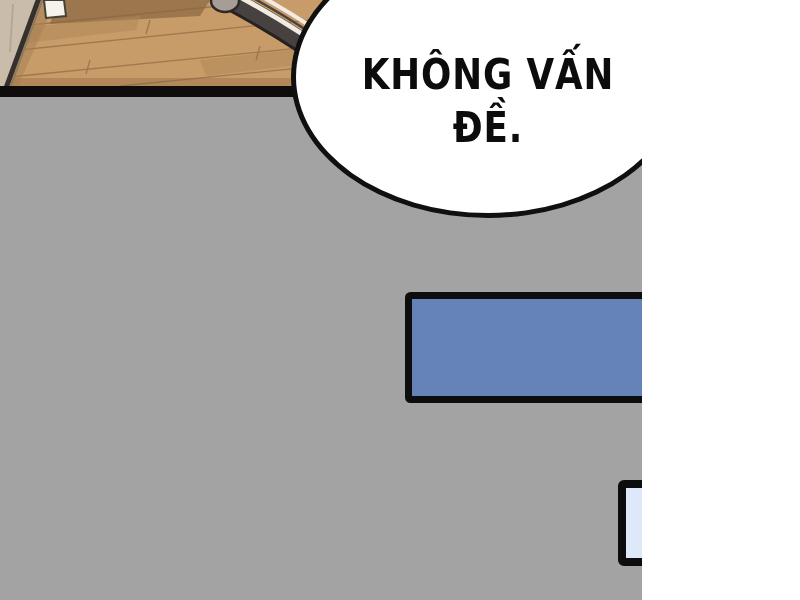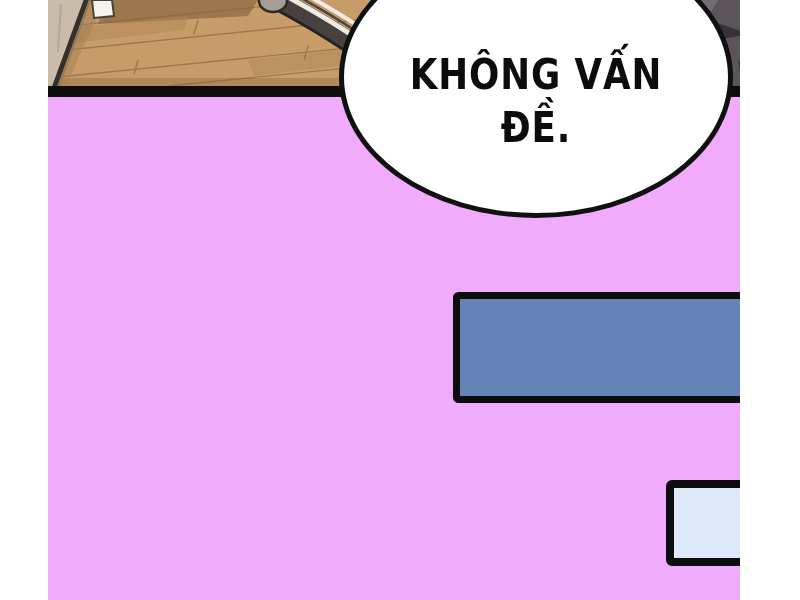--- a/index.html
+++ b/index.html
@@ -1,23 +1,22 @@
 <!DOCTYPE html>
 <html><head>
 <meta charset="utf-8">
 <style>
   html, body { margin: 0; padding: 0; background: #ffffff; }
   .stage {
     position: relative;
-    width: 692px;
+    width: 642px;
     height: 600px;
     overflow: hidden;
-    background: #f0abfc;
+    background: #a3a3a3;
     font-family: "DejaVu Sans", "Liberation Sans", sans-serif;
-    margin-left: 48px;
   }
   .panel {
     position: absolute;
     left: 0; top: 0;
     width: 800px; height: 97px;
     overflow: hidden;
   }
   .panel svg { display: block; }
   .bubble {
     position: absolute;

